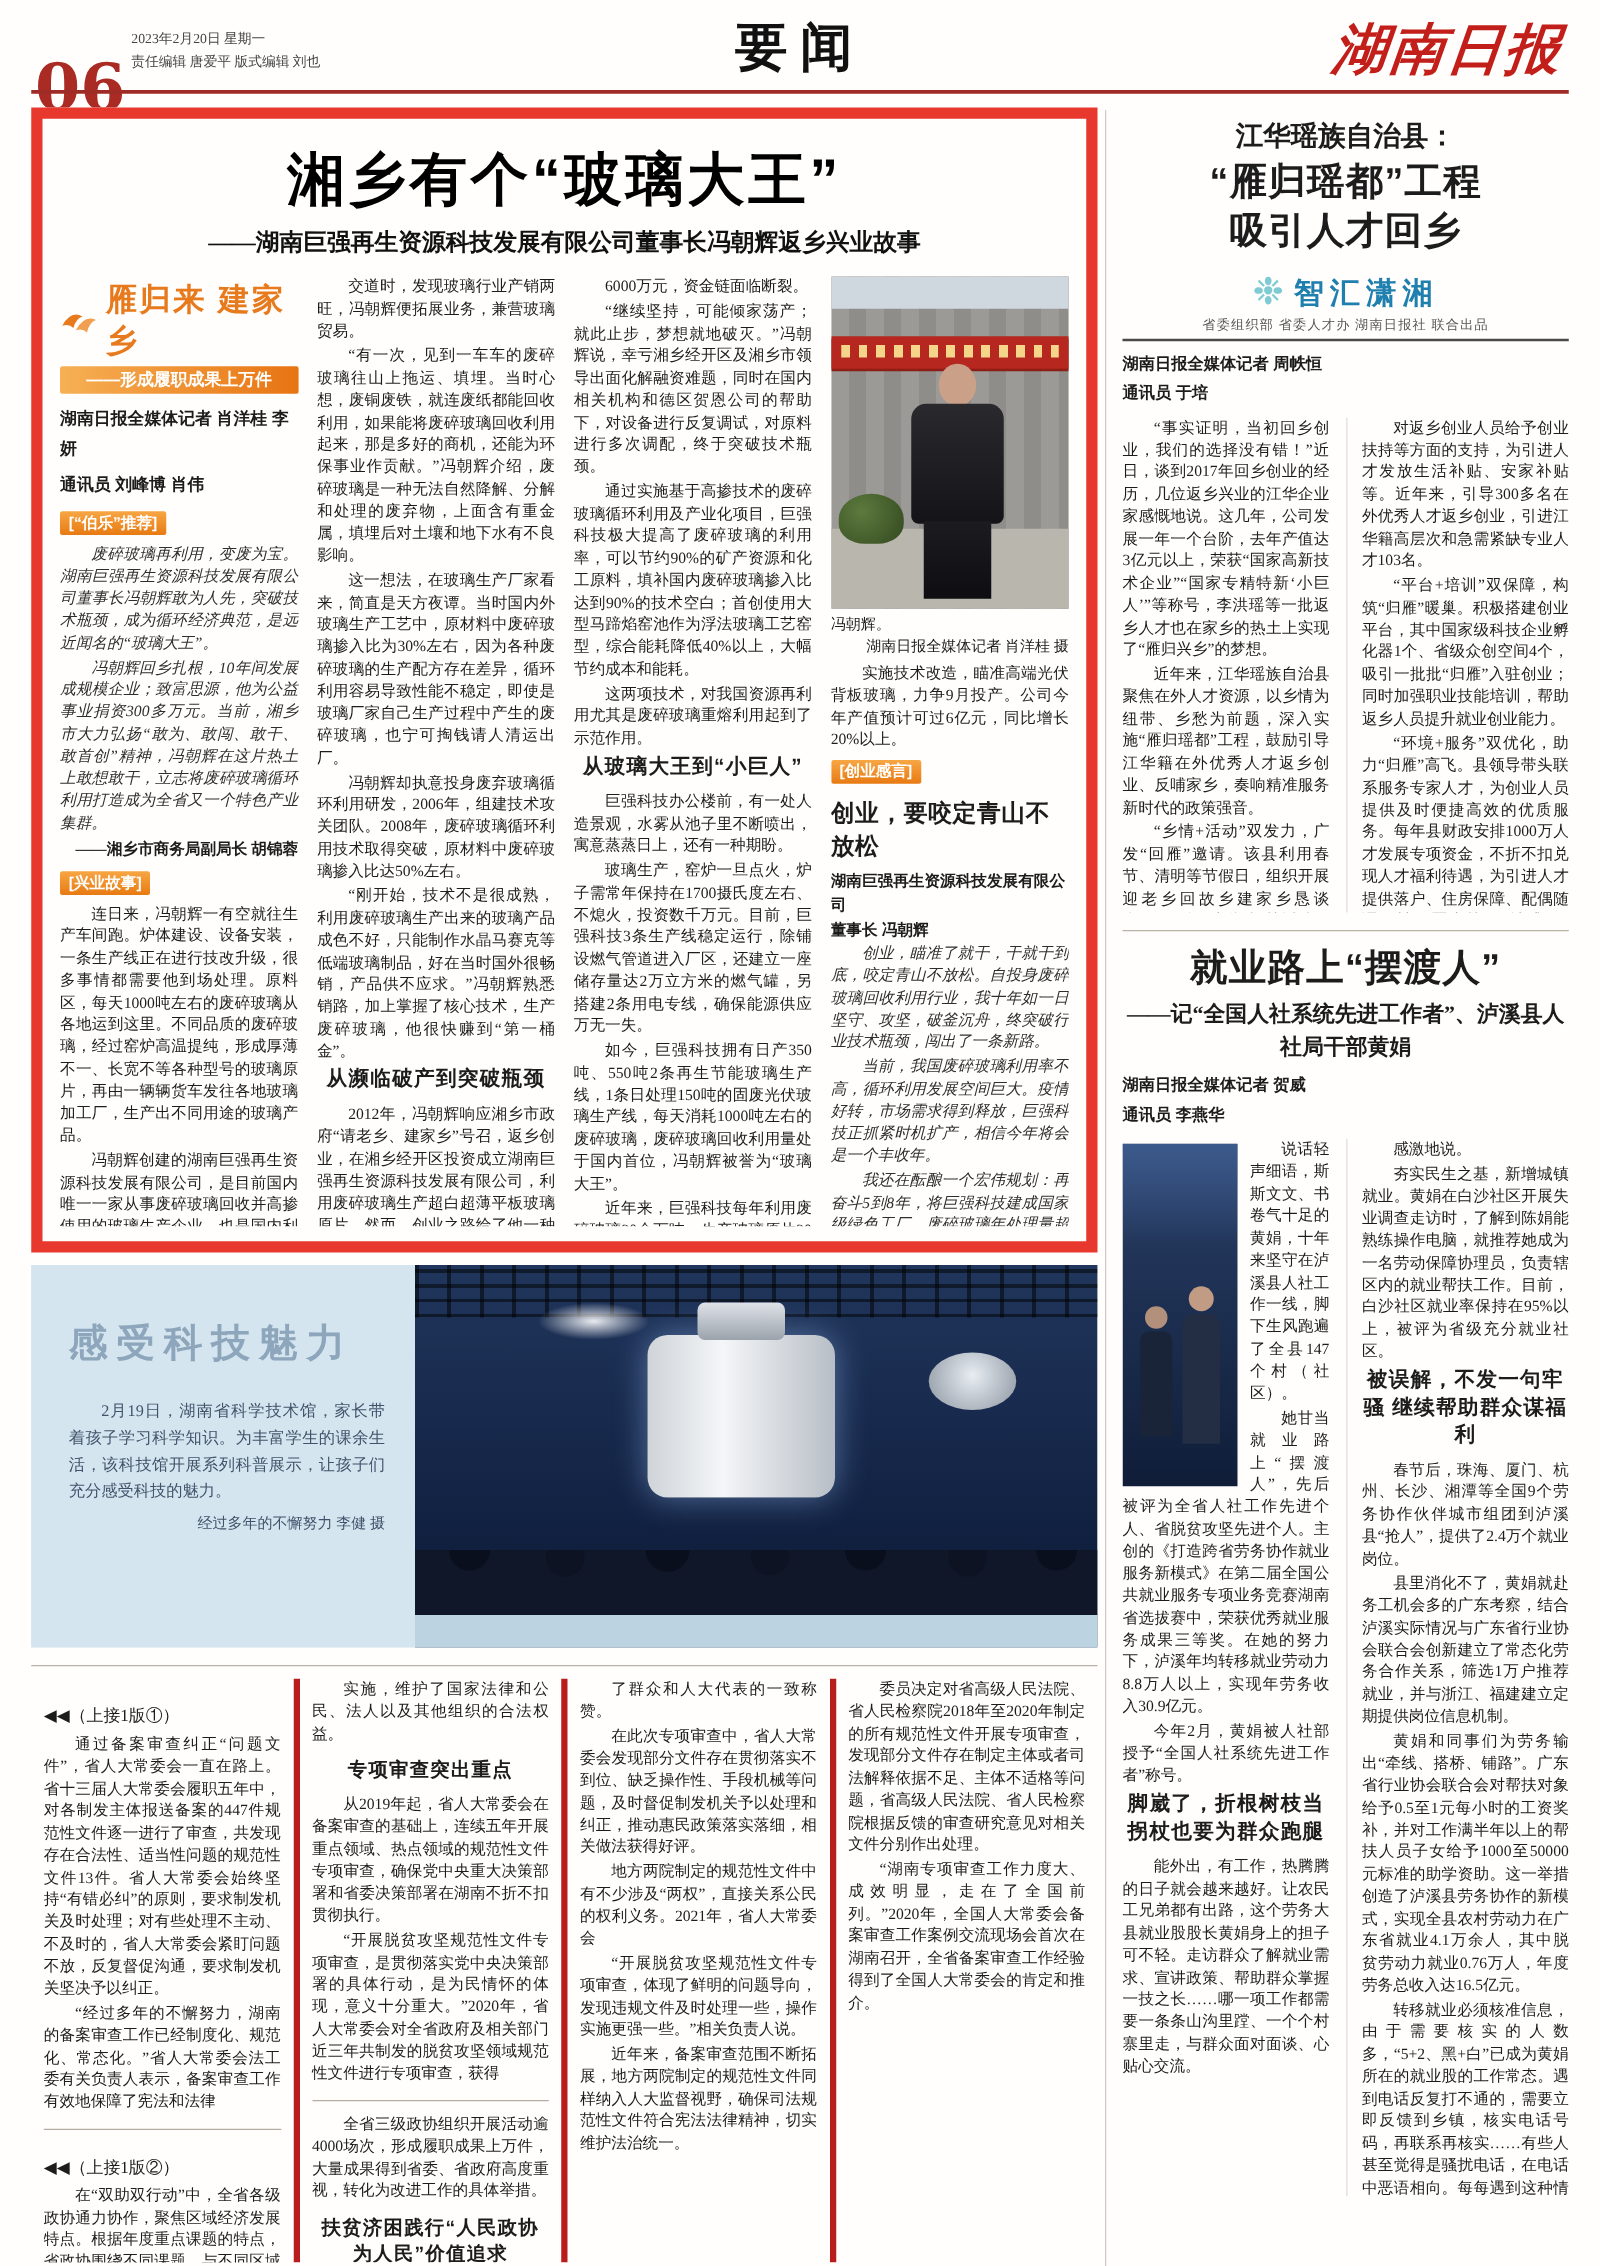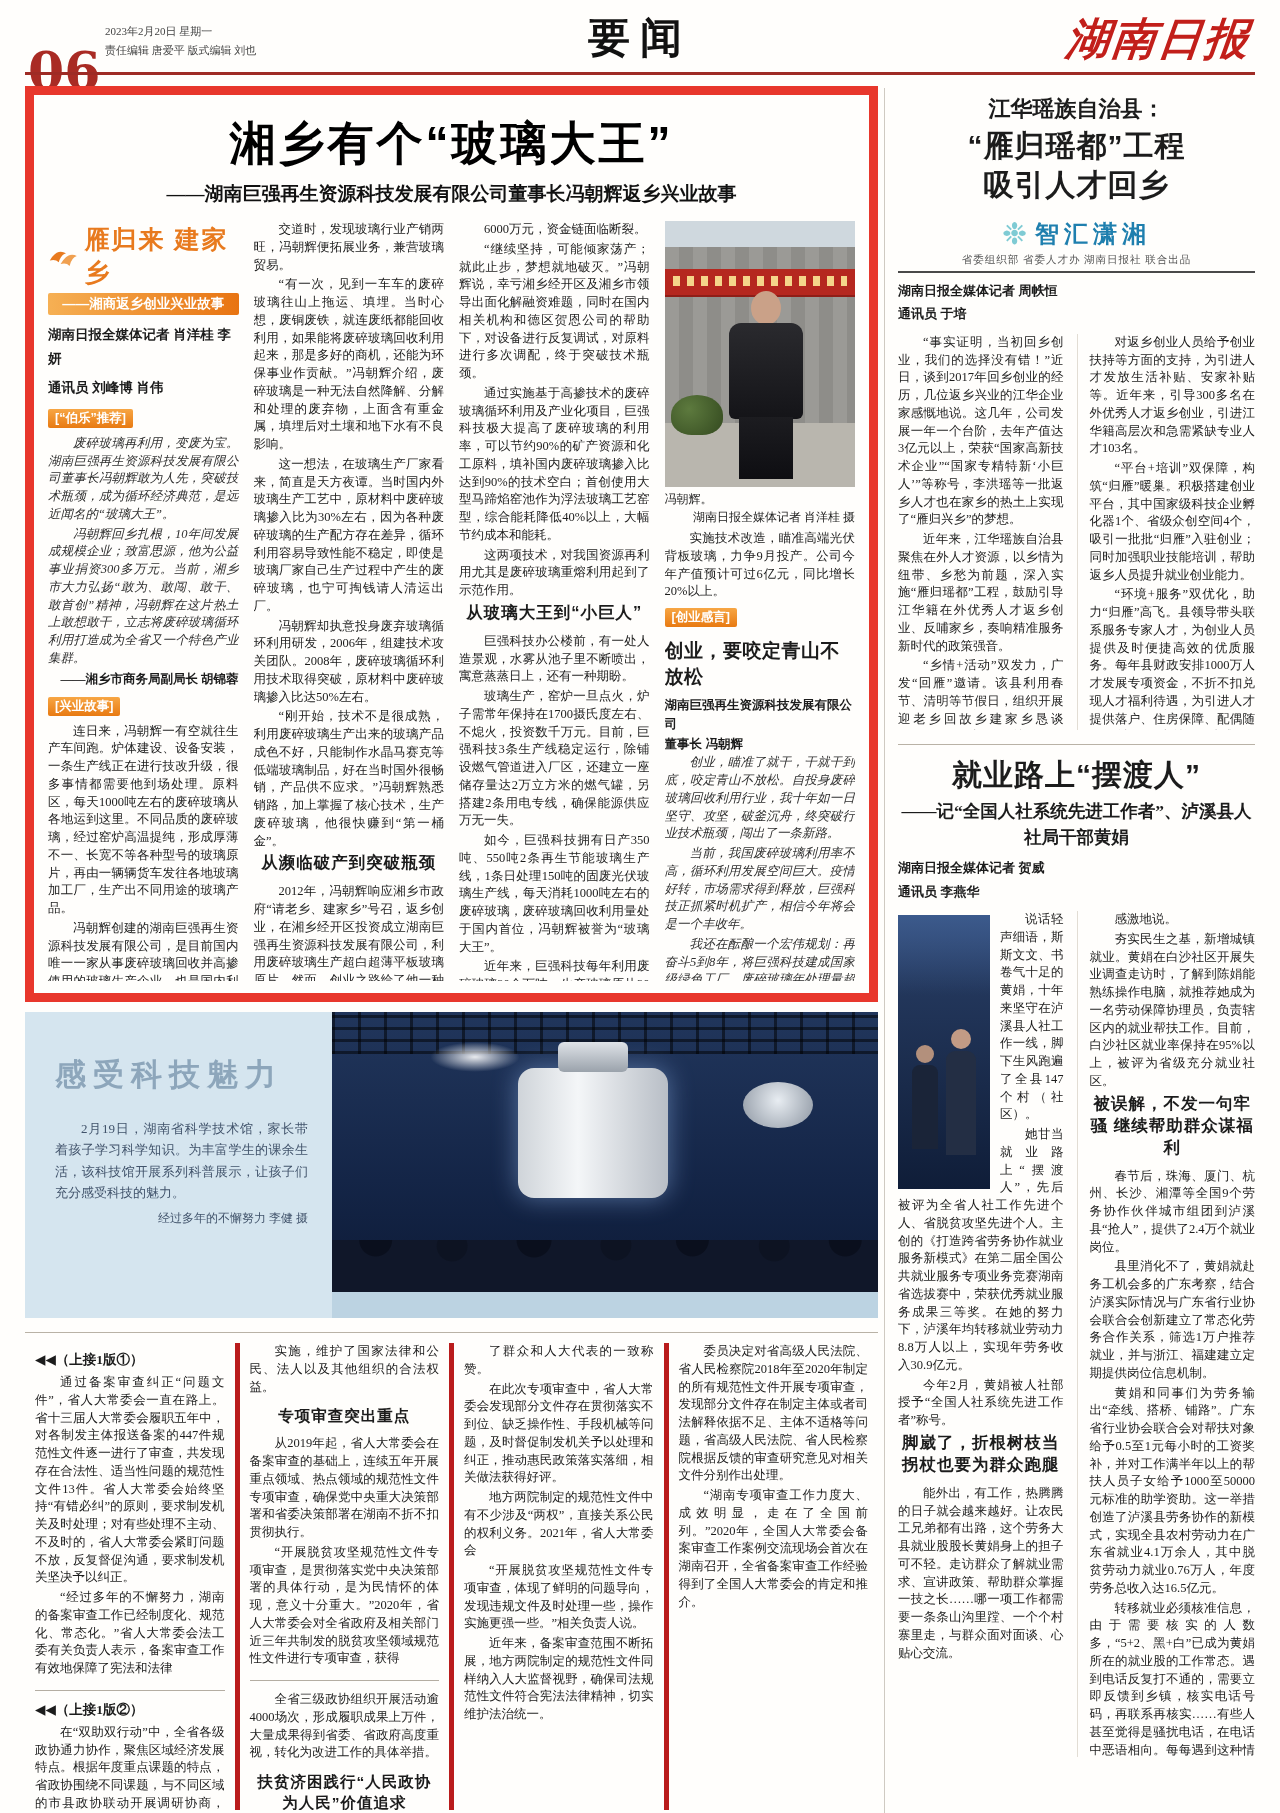--- a/index.html
+++ b/index.html
@@ -32,21 +32,21 @@
   .para{font-size:12.5px;line-height:1.42;text-align:justify;margin:0 0 2px;text-indent:2em;}
   .italic-para{font-style:italic;color:#2e2e2e;}
   .col-subhead{font-family:"Liberation Sans","DejaVu Sans",sans-serif;font-size:16.5px;
             font-weight:900;text-align:center;margin:0 0 9px;letter-spacing:1px;}
   .section-tag{display:inline-block;background:linear-gradient(#f7a644,#e87a12);color:#fff;
             font-family:"Liberation Sans",sans-serif;font-size:12.5px;font-weight:bold;
             padding:1px 7px;margin:5px 0 7px;border-radius:2px;}
   .attribution{text-align:right;font-weight:bold;font-size:12.5px;margin:3px 0 4px;}
   .inline-byline{font-family:"Liberation Sans",sans-serif;font-weight:bold;font-size:12.5px;
             margin:1px 0;text-indent:0;line-height:1.5;}
-  .continued-marker{font-weight:bold;font-size:13.5px;margin:8px 0 5px;text-indent:0;}
+  .continued-marker{font-weight:normal;font-size:13.5px;margin:21px 0 5px;text-indent:0;}
   .inner-rule{border-top:1px solid #b4ada2;margin:12px 0 10px;}
   .testimonial-headline{font-family:"Liberation Sans",sans-serif;font-size:19px;font-weight:900;
             margin:4px 0 6px;letter-spacing:0.5px;}
   
   #series-logo{margin:2px 0 8px;}
   #series-logo .row1{display:flex;align-items:center;gap:6px;}
   #series-title{font-family:"Liberation Sans",sans-serif;font-size:25px;font-weight:900;
             color:#e87a1e;letter-spacing:2px;}
   #series-banner{margin-top:4px;background:linear-gradient(90deg,#f6b054,#e87412);color:#fff;
             font-family:"Liberation Sans",sans-serif;font-size:13.5px;font-weight:bold;
@@ -167,21 +167,21 @@
 
         <div class="mcol">
           <div id="series-logo">
             <div class="row1">
               <svg width="34" height="26" viewBox="0 0 34 26">
                 <path d="M2 18 Q10 4 20 10 Q14 12 12 20 Q8 16 2 18Z" fill="#e87a1e"></path>
                 <path d="M14 22 Q22 8 32 13 Q26 15 24 24 Q20 20 14 22Z" fill="#f0a050"></path>
               </svg>
               <span id="series-title">雁归来 建家乡</span>
             </div>
-            <div id="series-banner">——湘商返乡创业兴业故事</div>
+            <div id="series-banner">——形成履职成果上万件</div>
           </div>
           <div class="main-byline">湖南日报全媒体记者 肖洋桂 李妍</div>
           <div class="main-byline">通讯员 刘峰博 肖伟</div>
           <div><div class="section-tag">[“伯乐”推荐]</div><p class="para italic-para">废碎玻璃再利用，变废为宝。湖南巨强再生资源科技发展有限公司董事长冯朝辉敢为人先，突破技术瓶颈，成为循环经济典范，是远近闻名的“玻璃大王”。</p><p class="para italic-para">冯朝辉回乡扎根，10年间发展成规模企业；致富思源，他为公益事业捐资300多万元。当前，湘乡市大力弘扬“敢为、敢闯、敢干、敢首创”精神，冯朝辉在这片热土上敢想敢干，立志将废碎玻璃循环利用打造成为全省又一个特色产业集群。</p><p class="attribution">——湘乡市商务局副局长 胡锦蓉</p><div class="section-tag">[兴业故事]</div><p class="para">连日来，冯朝辉一有空就往生产车间跑。炉体建设、设备安装，一条生产线正在进行技改升级，很多事情都需要他到场处理。原料区，每天1000吨左右的废碎玻璃从各地运到这里。不同品质的废碎玻璃，经过窑炉高温提纯，形成厚薄不一、长宽不等各种型号的玻璃原片，再由一辆辆货车发往各地玻璃加工厂，生产出不同用途的玻璃产品。</p><p class="para">冯朝辉创建的湖南巨强再生资源科技发展有限公司，是目前国内唯一一家从事废碎玻璃回收并高掺使用的玻璃生产企业，也是国内利用废碎玻璃最多的玻璃生产企业。公司成立10年，去年产值达5亿元，被认定为国家级专精特新“小巨人”企业。董事长冯朝辉从当年的司机，摇身一变为“玻璃大王”，成为湘商回归的一个传奇。</p></div>
         </div>
 
         <div class="mcol">
           <div>
               <p class="para">交道时，发现玻璃行业产销两旺，冯朝辉便拓展业务，兼营玻璃贸易。</p>
               <p class="para">“有一次，见到一车车的废碎玻璃往山上拖运、填埋。当时心想，废铜废铁，就连废纸都能回收利用，如果能将废碎玻璃回收利用起来，那是多好的商机，还能为环保事业作贡献。”冯朝辉介绍，废碎玻璃是一种无法自然降解、分解和处理的废弃物，上面含有重金属，填埋后对土壤和地下水有不良影响。</p>

